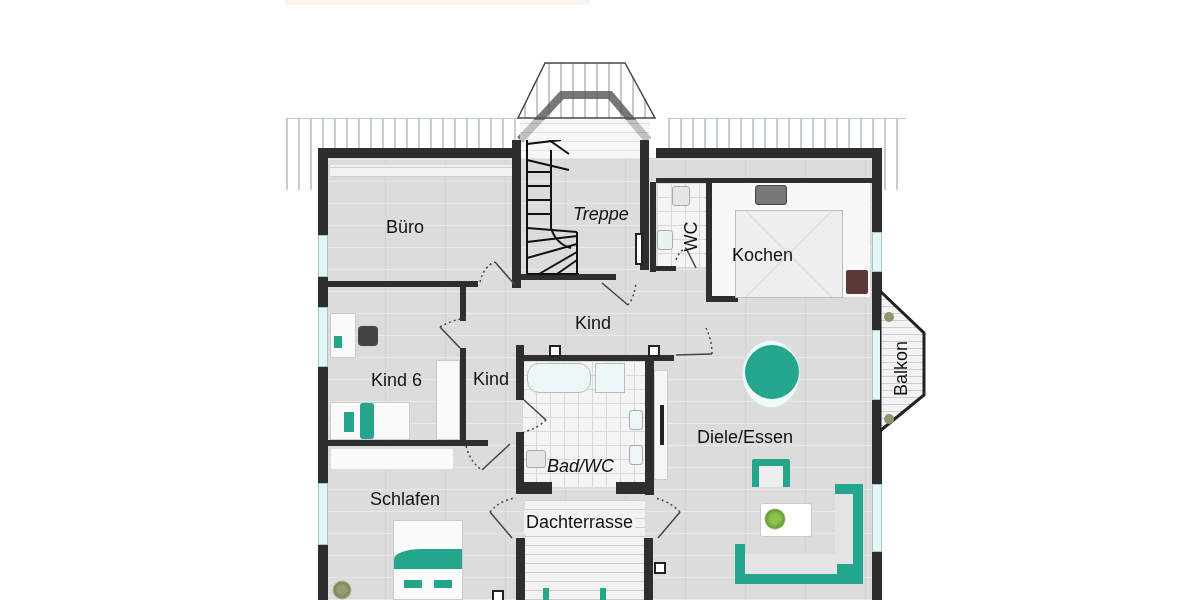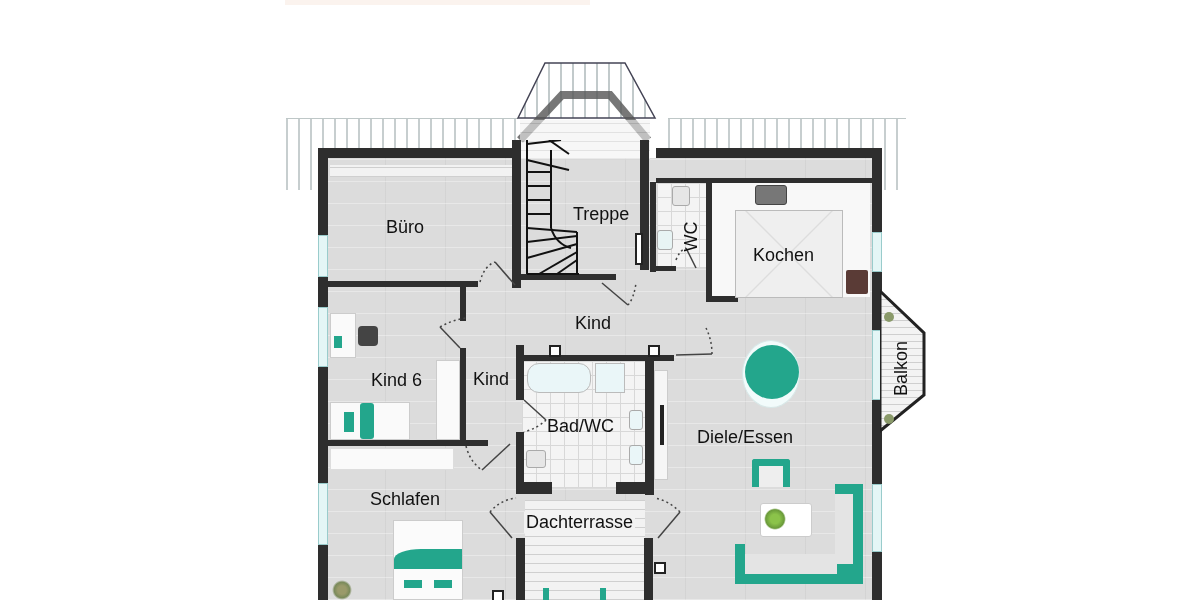--- a/index.html
+++ b/index.html
@@ -205,23 +205,23 @@
     <line x1="686" y1="248" x2="696" y2="268"></line>
     <path d="M676,260 Q680,250 686,248" stroke-dasharray="2,3"></path>
     <path d="M490,512 Q500,500 516,498" stroke-dasharray="2,3"></path>
     <line x1="490" y1="512" x2="512" y2="538"></line>
     <path d="M680,512 Q668,500 654,498" stroke-dasharray="2,3"></path>
     <line x1="680" y1="512" x2="658" y2="538"></line>
   </g>
 </svg>
 
 <div class="label" style="left:386px;top:217px;">Büro</div>
-<div class="label" style="left:573px;top:204px;">Treppe</div>
+<div class="label" style="left:573px;top:204px;font-style:italic;">Treppe</div>
 <div class="label vertical" style="left:676px;top:226px;">WC</div>
-<div class="label" style="left:753px;top:245px;">Kochen</div>
+<div class="label" style="left:732px;top:245px;">Kochen</div>
 <div class="label" style="left:575px;top:313px;">Kind</div>
 <div class="label" style="left:371px;top:370px;">Kind 6</div>
 <div class="label" style="left:473px;top:369px;">Kind</div>
-<div class="label" style="left:547px;top:416px;">Bad/WC</div>
+<div class="label" style="left:547px;top:456px;font-style:italic;">Bad/WC</div>
 <div class="label" style="left:697px;top:427px;">Diele/Essen</div>
 <div class="label vertical" style="left:874px;top:358px;">Balkon</div>
 <div class="label" style="left:370px;top:489px;">Schlafen</div>
 <div class="label" style="left:524px;top:512px;background:#f2f2f2;padding:0 2px;">Dachterrasse</div>
 
 </body></html>

